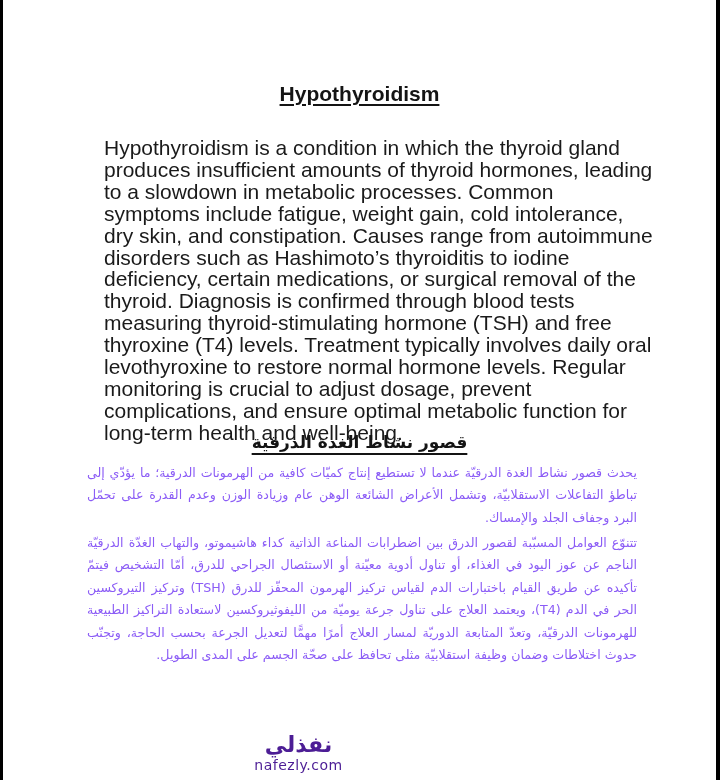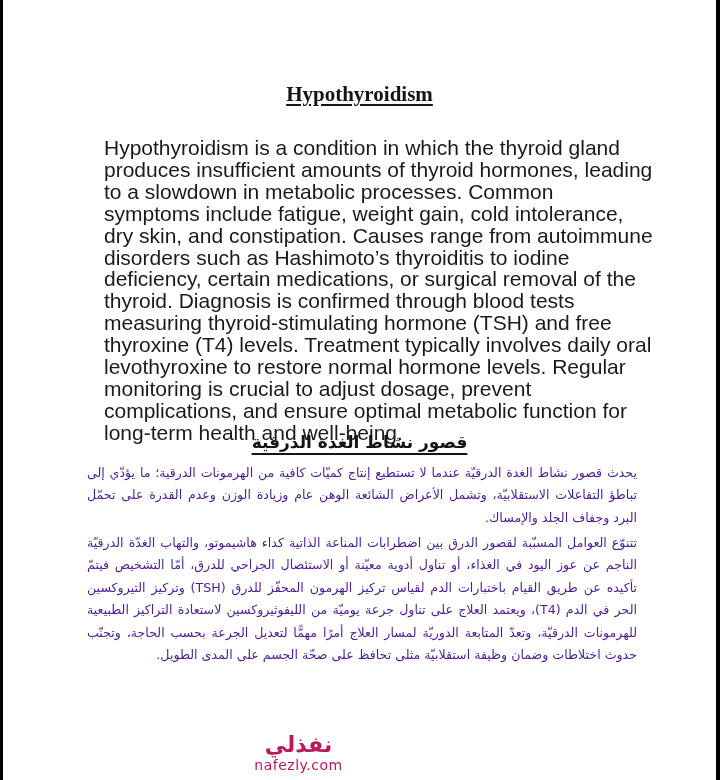--- a/index.html
+++ b/index.html
@@ -21,21 +21,21 @@
       height: 780px;
       background: #ffffff;
       color: #141414;
     }
     .en-title {
       position: absolute;
       left: 0;
       width: 713px;
       top: 80px;
       text-align: center;
-      font-family: Liberation Serif, serif;
+      font-family: Liberation Sans, sans-serif;
       font-weight: bold;
       font-size: 21px;
       line-height: 28px;
       margin: 0;
     }
     .en-title span {
       text-decoration: underline;
       text-decoration-thickness: 2px;
       text-underline-offset: 3px;
     }
@@ -72,31 +72,31 @@
       position: absolute;
       left: 84px;
       width: 550px;
       direction: rtl;
       text-align: justify;
       text-align-last: right;
       font-family: "DejaVu Sans", sans-serif;
       font-size: 12.6px;
       line-height: 22.4px;
       margin: 0;
-      color: #4c1d95;
+      color: #8b5cf6;
     }
     .ar-p1 { top: 462px; }
     .ar-p2 { top: 532px; }
     .watermark {
       position: absolute;
       left: 0;
       width: 591px;
       top: 732px;
       text-align: center;
-      color: #be185d;
+      color: #4c1d95;
       font-family: "DejaVu Sans", sans-serif;
     }
     .watermark .wm-ar {
       font-size: 22px;
       font-weight: bold;
       line-height: 26px;
       direction: rtl;
       display: block;
     }
     .watermark .wm-en {

